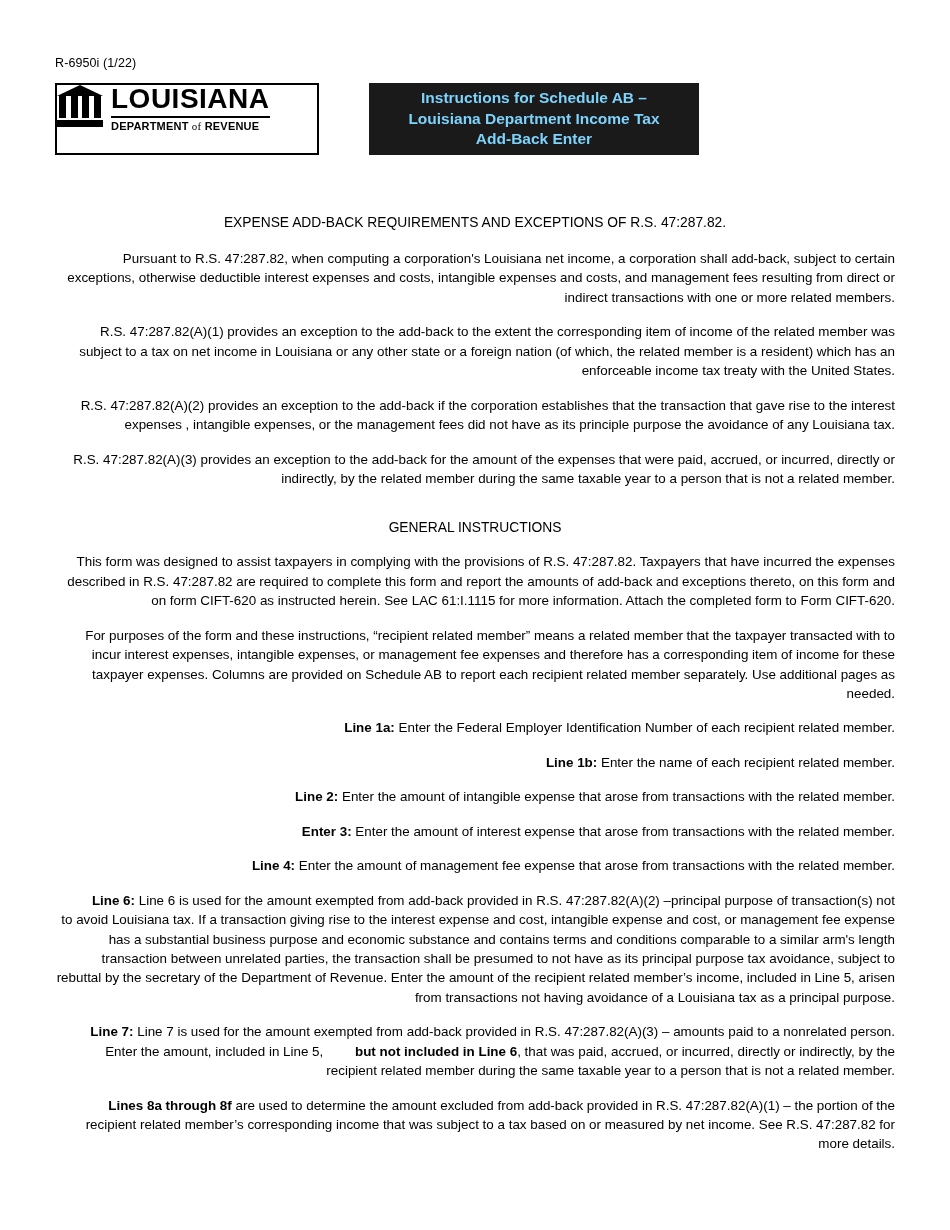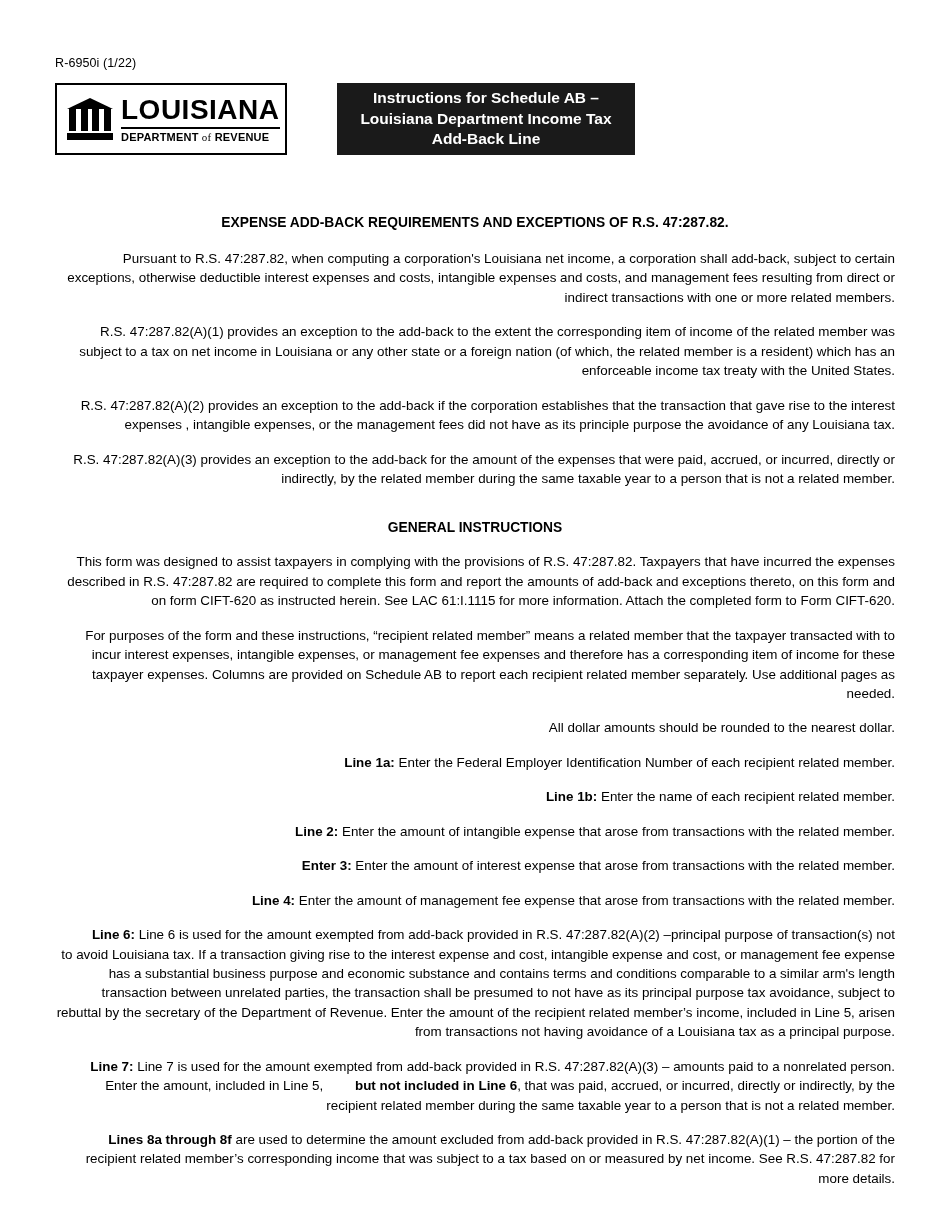--- a/index.html
+++ b/index.html
@@ -29,26 +29,25 @@
   }
 
   
   .header-row {
     display: flex;
     align-items: stretch;
     margin-top: 13px;
     height: 72px;
   }
   .logo-box {
-    width: 232px;
+    width: 264px;
     border: 2px solid #000;
     box-sizing: border-box;
     display: flex;
-    align-items: center;
-    padding-left: 10px;
+    align-items: flex-start;
     background: #fff;
   }
   .logo-mark {
     width: 46px;
     height: 42px;
     position: relative;
     flex: 0 0 auto;
     margin-right: 8px;
   }
   .logo-mark .roof {
@@ -96,22 +95,22 @@
     font-weight: bold;
     letter-spacing: 0.2px;
   }
   .logo-text .l2 .it {
     font-weight: normal;
     font-family: "Liberation Serif", serif;
   }
   .title-box {
     margin-left: 50px;
     background: #1a1a1a;
-    color: #ffffff;
-    width: 298px;
+    color: #7dd3fc;
+    width: 330px;
     display: flex;
     align-items: center;
     justify-content: center;
     text-align: center;
     box-sizing: border-box;
     padding: 4px 8px;
   }
   .title-box .t {
     font-size: 15.5px;
     font-weight: bold;
@@ -119,21 +118,21 @@
   }
 
   
   .content {
     margin-top: 58px;
     font-size: 13.4px;
     line-height: 1.45;
   }
   .section-head {
     text-align: center;
-    font-weight: bold;
+    font-weight: normal;
     font-size: 13.8px;
     margin: 0 0 16px 0;
   }
   .section-head.gen {
     margin-top: 30px;
     margin-bottom: 14px;
   }
   p.para {
     margin: 0 0 15px 0;
     text-align: right;
@@ -163,39 +162,38 @@
         <div class="l1">LOUISIANA</div>
         <div class="rule"></div>
         <div class="l2"><span>DEPARTMENT</span> <span class="it">of</span> <span>REVENUE</span></div>
       </div>
     </div>
 
     <div class="title-box">
       <div class="t">
         <div>Instructions for Schedule AB –</div>
         <div>Louisiana Department Income Tax</div>
-        <div>Add-Back Line</div>
+        <div>Add-Back Enter</div>
       </div>
     </div>
   </div>
 
   <div class="content">
 
     <div class="section-head">EXPENSE ADD-BACK REQUIREMENTS AND EXCEPTIONS OF R.S. 47:287.82.</div>
 
     <p class="para">Pursuant to R.S. 47:287.82, when computing a corporation's Louisiana net income,  a corporation shall add-back, subject to certain exceptions, otherwise deductible interest expenses and costs, intangible expenses and costs, and management fees resulting from direct or indirect transactions with one or more related members.</p>
     <p class="para">R.S. 47:287.82(A)(1) provides an exception to the add-back to the extent the corresponding item of income of the related member was subject to a tax on net income in Louisiana or any other state or a foreign nation (of which, the related member is a resident) which has an enforceable income tax treaty with the United States.</p>
     <p class="para">R.S. 47:287.82(A)(2) provides an exception to the add-back if the corporation establishes that the transaction that gave rise to the interest expenses , intangible expenses, or the management fees did not have as its principle purpose the avoidance of any Louisiana tax.</p>
     <p class="para">R.S. 47:287.82(A)(3) provides an exception to the add-back for the amount of the expenses that were paid, accrued, or incurred, directly or indirectly, by the related member during the same taxable year to a person that is not a related member.</p>
 
     <div class="section-head gen">GENERAL INSTRUCTIONS</div>
 
     <p class="para">This form was designed to assist taxpayers in complying with the provisions of R.S. 47:287.82. Taxpayers that have incurred the expenses described in R.S. 47:287.82 are required to complete this form and report the amounts of add-back and exceptions thereto, on this form and on form CIFT-620 as instructed herein. See LAC 61:I.1115 for more information.  Attach the completed form to Form CIFT-620.</p>
     <p class="para">For purposes of the form and these instructions, “recipient related member” means a related member that the taxpayer transacted with to incur interest expenses, intangible expenses, or management fee expenses and therefore has a corresponding item of income for these taxpayer expenses.  Columns are provided on Schedule AB to report each recipient related member separately.  Use additional pages as needed.</p>
-    <p class="para">All dollar amounts should be rounded to the nearest dollar.</p>
 
     <p class="para"><span class="lbl">Line 1a:</span><span> Enter the Federal Employer Identification Number of each recipient related member.</span></p>
     <p class="para"><span class="lbl">Line 1b:</span><span> Enter the name of each recipient related member.</span></p>
     <p class="para"><span class="lbl">Line 2:</span><span> Enter the amount of intangible expense that arose from transactions with the related member.</span></p>
     <p class="para"><span class="lbl">Enter 3:</span><span> Enter the amount of interest expense that arose from transactions with the related member.</span></p>
     <p class="para"><span class="lbl">Line 4:</span><span> Enter the amount of management fee expense that arose from transactions with the related member.</span></p>
     <p class="para"><span class="lbl">Line 6:</span><span> Line 6 is used for the amount exempted from add-back provided in R.S. 47:287.82(A)(2) –principal purpose of transaction(s) not to avoid Louisiana tax. If a transaction giving rise to the interest expense and cost, intangible expense and cost, or management fee expense has a substantial business purpose and economic substance and contains terms and conditions comparable to a similar arm's length transaction between unrelated parties, the transaction shall be presumed to not have as its principal purpose tax avoidance, subject to rebuttal by the secretary of the Department of Revenue.  Enter the amount of the recipient related member’s income, included in Line 5, arisen from transactions not having avoidance of a Louisiana tax as a principal purpose.</span></p>
 
     <p class="para"><span class="lbl">Line 7:</span><span> Line 7 is used for the amount exempted from add-back provided in R.S. 47:287.82(A)(3) – amounts paid to a nonrelated person. Enter the amount, included in Line 5, </span><span class="lbl">but not included in Line 6</span><span>, that was paid, accrued, or incurred, directly or indirectly, by the recipient related member during the same taxable year to a person that is not a related member.</span></p>
 

